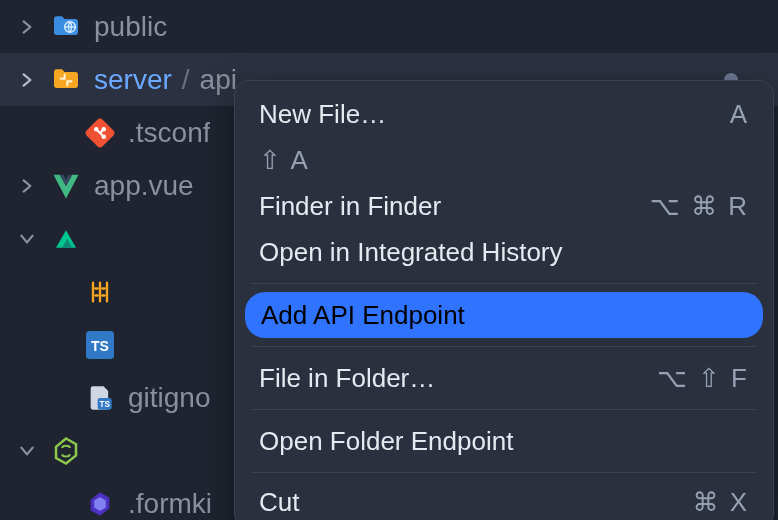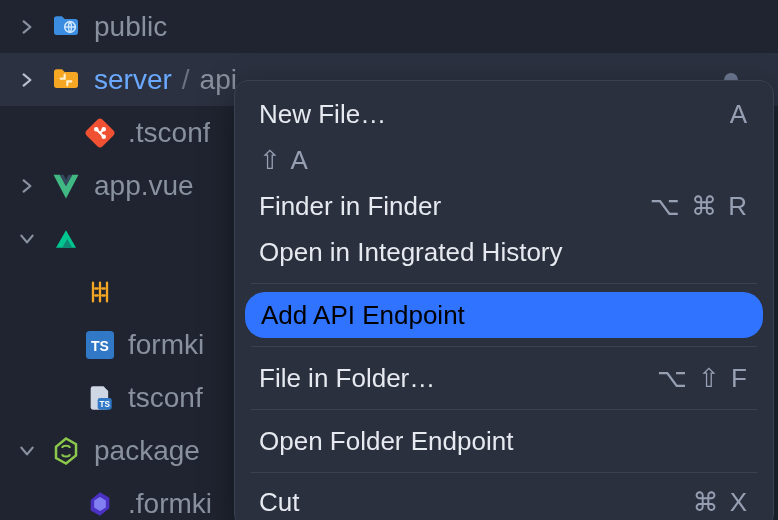--- a/index.html
+++ b/index.html
@@ -192,48 +192,46 @@
   </div>
 
   <div class="tree-row indent1">
     <span class="spacer"></span>
     <span class="icon">
       <svg viewBox="0 0 24 24" width="28" height="28">
           <rect width="24" height="24" rx="3" fill="#3178c6"></rect>
           <text x="12" y="17" text-anchor="middle" font-size="12" font-weight="700" fill="#fff" font-family="Arial">TS</text>
         </svg>
     </span>
-    <span class="label">formki</span>
   </div>
 
   <div class="tree-row indent1">
     <span class="spacer"></span>
     <span class="icon">
       <svg viewBox="0 0 24 24" width="28" height="28">
           <path fill="#cfd6e4" d="M6 2h9l4 4v14a2 2 0 0 1-2 2H6a2 2 0 0 1-2-2V4a2 2 0 0 1 2-2z"></path>
           <rect x="10" y="12" width="12" height="10" rx="2" fill="#3178c6"></rect>
           <text x="16" y="20" text-anchor="middle" font-size="7" font-weight="700" fill="#fff" font-family="Arial">TS</text>
         </svg>
     </span>
-    <span class="label">tsconf</span>
+    <span class="label">gitigno</span>
   </div>
 
   <div class="tree-row">
     <span class="chevron">
       <svg viewBox="0 0 16 16" fill="none">
           <path d="M3 5l5 6 5-6" stroke="#8a919e" stroke-width="2" stroke-linecap="round" stroke-linejoin="round"></path>
         </svg>
     </span>
     <span class="icon">
       <svg viewBox="0 0 24 24" width="30" height="30">
           <path fill="none" stroke="#8cc84b" stroke-width="2" d="M12 2l8 4.6v9L12 22l-8-4.4v-9L12 2z"></path>
           <path d="M9 9.5c0-1 1-1.8 3-1.8s3 .8 3 1.8M15 14.5c0 1-1 1.8-3 1.8s-3-.8-3-1.8" stroke="#8cc84b" stroke-width="1.6" fill="none"></path>
         </svg>
     </span>
-    <span class="label">package</span>
   </div>
 
   <div class="tree-row indent1">
     <span class="spacer"></span>
     <span class="icon">
       <svg viewBox="0 0 24 24" width="28" height="28">
           <path fill="#4b32c3" d="M12 2l8 4.6v9L12 22l-8-4.4v-9L12 2z"></path>
           <path fill="#8080f2" d="M12 6l5 3v6l-5 3-5-3V9l5-3z"></path>
         </svg>
     </span>

